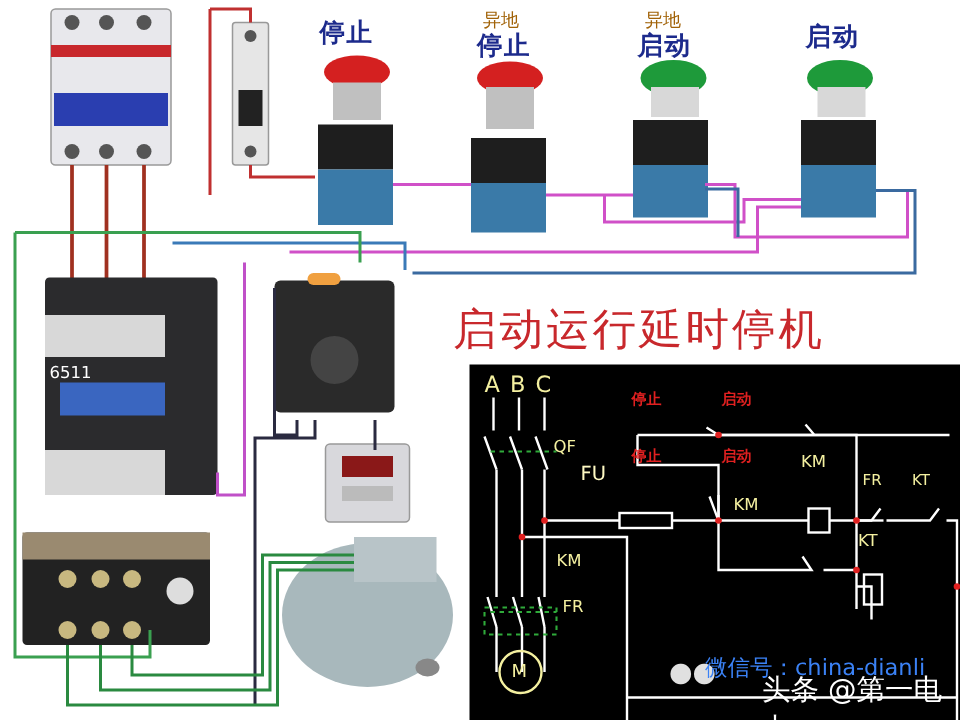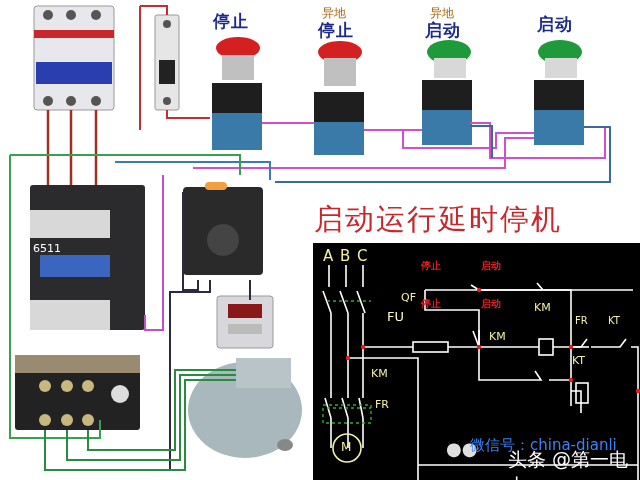--- a/index.html
+++ b/index.html
@@ -1,20 +1,20 @@
 <!DOCTYPE html>
 <html><head>
 <meta charset="utf-8">
 <style>
   html,body{margin:0;padding:0;}
   body{width:640px;height:480px;background:#ffffff;position:relative;overflow:hidden;font-family:"DejaVu Sans",sans-serif;}
   .abs{position:absolute;}
   .lbl{position:absolute;font-weight:bold;color:#1c2a8c;font-size:17px;letter-spacing:1px;}
   .lbl-sub{position:absolute;color:#a16207;font-size:12px;}
-  .title{position:absolute;left:314px;top:200px;color:#c8282c;font-size:29px;letter-spacing:2px;font-family:"DejaVu Sans",sans-serif;}
+  .title{position:absolute;left:302px;top:200px;color:#c8282c;font-size:29px;letter-spacing:2px;font-family:"DejaVu Sans",sans-serif;}
   .schem{position:absolute;left:313px;top:243px;width:327px;height:237px;background:#000;}
   .schem svg{position:absolute;left:0;top:0;}
   .wm{position:absolute;left:470px;top:436px;color:#3b82f6;font-size:15px;}
   .wm2{position:absolute;left:508px;top:447px;color:#ffffff;font-size:19px;}
 </style>
 </head>
 <body>
 
 <svg class="abs" width="640" height="480" style="left:0;top:0;">
 
@@ -165,21 +165,21 @@
         <circle cx="166" cy="104" r="2.2"></circle>
       <circle cx="258" cy="104" r="2.2"></circle>
         <circle cx="258" cy="137" r="2.2"></circle>
       <circle cx="325" cy="148" r="2.2"></circle>
     </g>
   </svg>
 
   <span class="abs" style="left:10px;top:4px;color:#f4f0a0;font-size:15px;">A</span>
   <span class="abs" style="left:27px;top:4px;color:#f4f0a0;font-size:15px;">B</span>
   <span class="abs" style="left:44px;top:4px;color:#f4f0a0;font-size:15px;">C</span>
-  <span class="abs" style="left:56px;top:48px;color:#f4f0a0;font-size:11px;margin-left:32px;">QF</span>
+  <span class="abs" style="left:56px;top:48px;color:#f4f0a0;font-size:11px;">QF</span>
   <span class="abs" style="left:74px;top:66px;color:#fef9c3;font-size:13px;">FU</span>
   <span class="abs" style="left:58px;top:124px;color:#f4f0a0;font-size:11px;">KM</span>
   <span class="abs" style="left:62px;top:155px;color:#f4f0a0;font-size:11px;">FR</span>
   <span class="abs" style="left:28px;top:197px;color:#f4f0a0;font-size:12px;">M</span>
   <span class="abs" style="left:108px;top:16px;color:#e02020;font-size:10px;font-weight:bold;">停止</span>
   <span class="abs" style="left:108px;top:54px;color:#e02020;font-size:10px;font-weight:bold;">停止</span>
   <span class="abs" style="left:168px;top:16px;color:#e02020;font-size:10px;font-weight:bold;">启动</span>
   <span class="abs" style="left:168px;top:54px;color:#e02020;font-size:10px;font-weight:bold;">启动</span>
   <span class="abs" style="left:176px;top:87px;color:#f4f0a0;font-size:11px;">KM</span>
   <span class="abs" style="left:221px;top:58px;color:#f4f0a0;font-size:11px;">KM</span>

